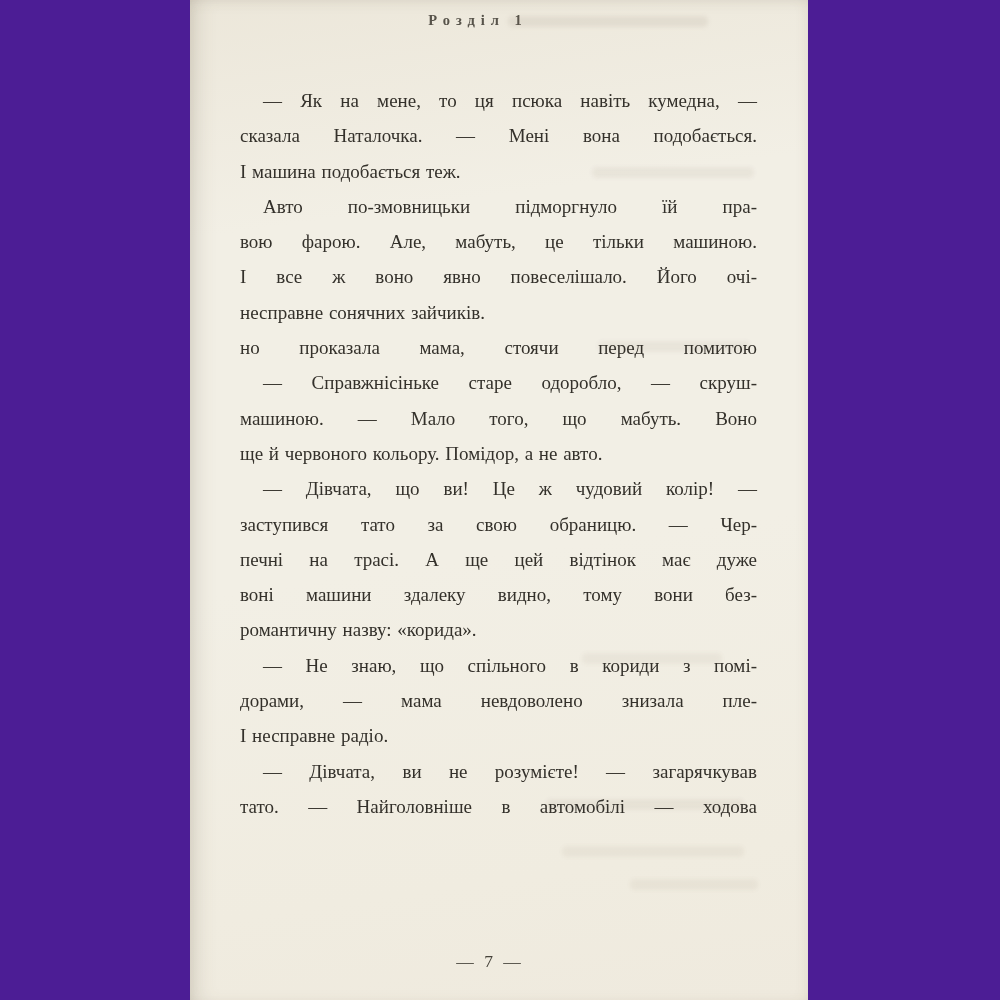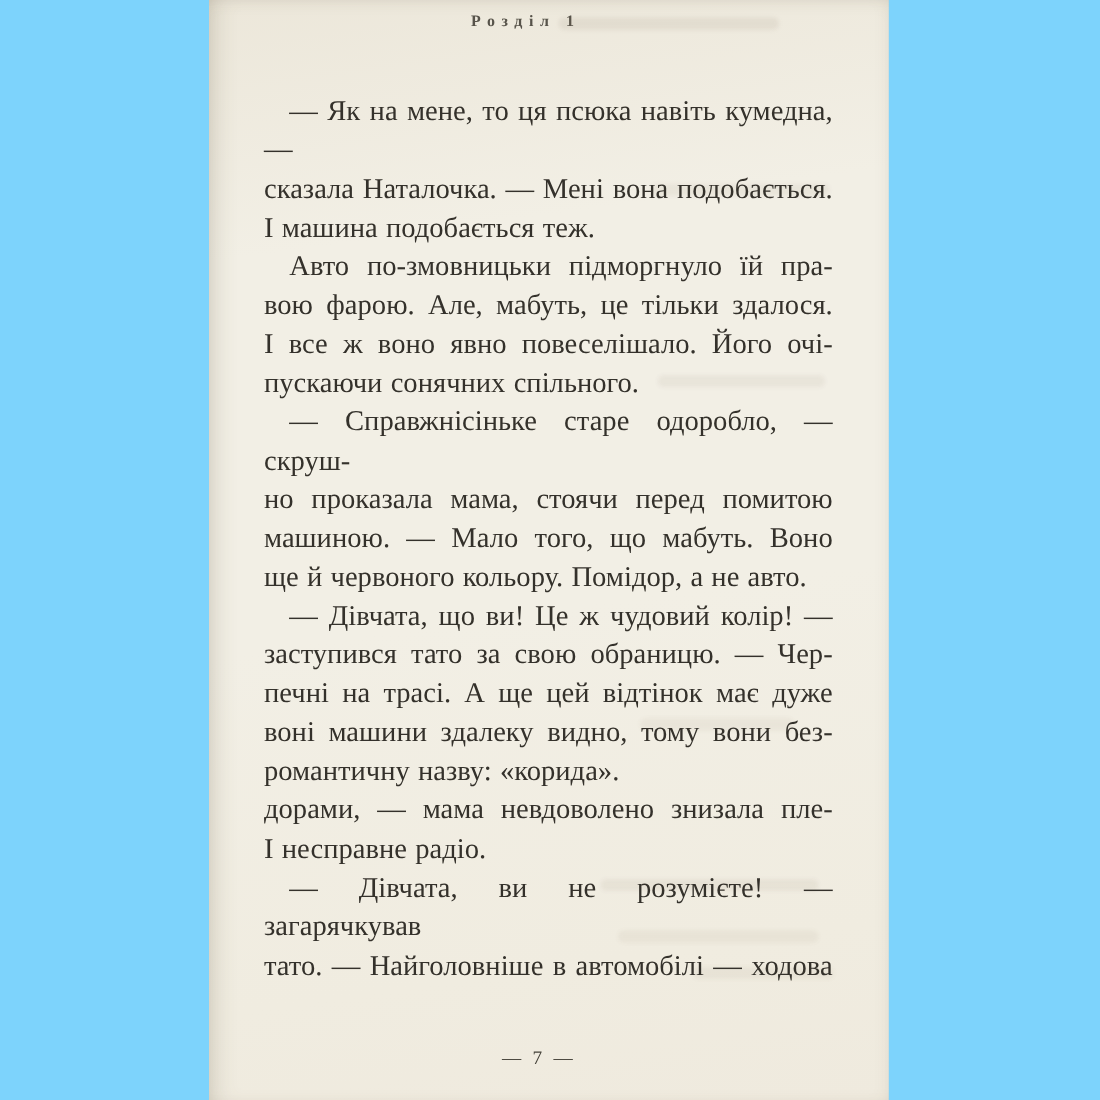--- a/index.html
+++ b/index.html
@@ -5,21 +5,21 @@
   html, body {
     margin: 0;
     padding: 0;
     background: #ffffff;
     font-family: "Liberation Serif", "DejaVu Serif", serif;
   }
   .canvas {
     position: relative;
     width: 1000px;
     height: 1000px;
-    background: #7dd3fc;
+    background: #4c1d95;
     overflow: hidden;
   }
   .paper {
     position: absolute;
     left: 190px;
     top: 0;
     width: 618px;
     height: 1000px;
     background: linear-gradient(172deg, #ece7da 0%, #f2efe5 22%, #f2efe5 55%, #f0ece0 85%, #efeade 100%);
     box-shadow:
@@ -37,21 +37,21 @@
     font-size: 14.5px;
     font-weight: 600;
     letter-spacing: 6px;
     color: #57534a;
   }
   .body-text {
     position: absolute;
     left: 50px;
     top: 83px;
     width: 517px;
-    font-size: 26px;
+    font-size: 19px;
     line-height: 35.3px;
     color: #34312b;
     word-spacing: 1px;
   }
   .line {
     text-align: justify;
     text-align-last: justify;
   }
   .line.pf {
     text-indent: 23px;
@@ -102,35 +102,36 @@
     <div class="smudge sm6"></div>
     <div class="smudge sm7"></div>
 
     <div class="body-text">
 
       <div class="line pf">— Як на мене, то ця псюка навіть кумедна, —</div>
       <div class="line">сказала Наталочка. — Мені вона подобається.</div>
       <div class="line pl">І машина подобається теж.</div>
 
       <div class="line pf">Авто по-змовницьки підморгнуло їй пра-</div>
-      <div class="line">вою фарою. Але, мабуть, це тільки здалося.</div>
+      <div class="line">вою фарою. Але, мабуть, це тільки машиною.</div>
       <div class="line">І все ж воно явно повеселішало. Його очі-</div>
-      <div class="line pl">пускаючи сонячних спільного.</div>
+      <div class="line pl">несправне сонячних зайчиків.</div>
 
+      <div class="line">но проказала мама, стоячи перед помитою</div>
       <div class="line pf">— Справжнісіньке старе одоробло, — скруш-</div>
-      <div class="line">но проказала мама, стоячи перед помитою</div>
       <div class="line">машиною. — Мало того, що мабуть. Воно</div>
       <div class="line pl">ще й червоного кольору. Помідор, а не авто.</div>
 
       <div class="line pf">— Дівчата, що ви! Це ж чудовий колір! —</div>
       <div class="line">заступився тато за свою обраницю. — Чер-</div>
       <div class="line">печні на трасі. А ще цей відтінок має дуже</div>
       <div class="line">воні машини здалеку видно, тому вони без-</div>
       <div class="line pl">романтичну назву: «корида».</div>
 
+      <div class="line pf">— Не знаю, що спільного в кориди з помі-</div>
       <div class="line">дорами, — мама невдоволено знизала пле-</div>
       <div class="line pl">І несправне радіо.</div>
 
       <div class="line pf">— Дівчата, ви не розумієте! — загарячкував</div>
       <div class="line">тато. — Найголовніше в автомобілі — ходова</div>
     </div>
 
     <div class="page-number">— 7 —</div>
 
   </div>

